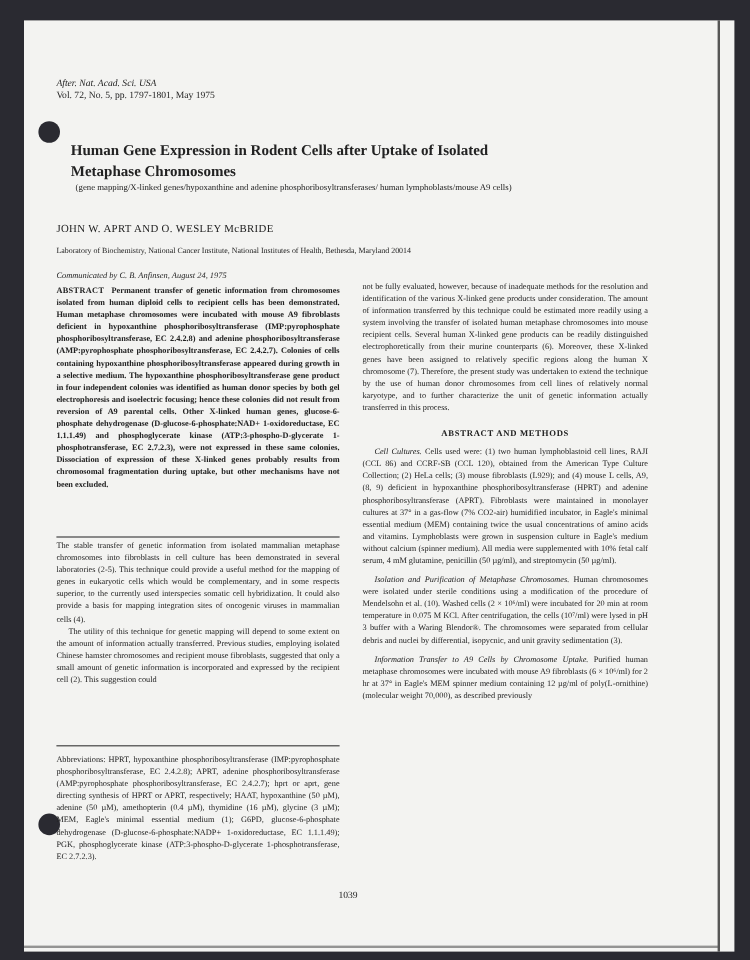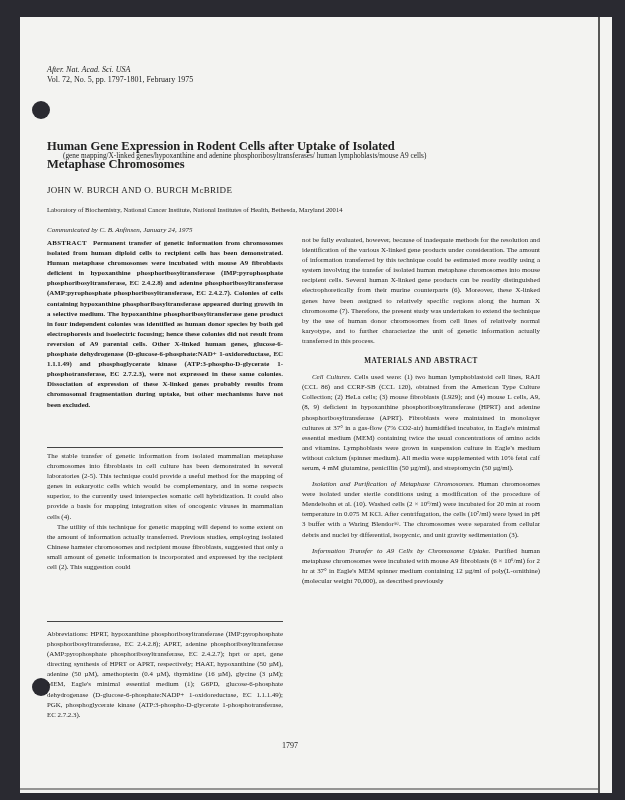--- a/index.html
+++ b/index.html
@@ -25,23 +25,22 @@
   .hole {
     position: absolute; border-radius: 50%; background: #2a2a31;
     width: 18px; height: 18px;
   }
   .hole.top { left: 32px; top: 101px; }
   .hole.bottom { left: 32px; top: 678px; }
   .abs { position: absolute; }
   .journal { left: 47px; top: 65px; font-size: 8px; line-height: 10px; }
   .journal .j1 { font-style: italic; }
   .title {
-    left: 47px; top: 116px; width: 400px; font-size: 12.5px; font-weight: bold;
+    left: 59px; top: 116px; width: 400px; font-size: 12.5px; font-weight: bold;
     line-height: 18px;
-    margin-top: 21px;
   }
   .keywords { left: 63px; top: 151px; width: 380px; font-size: 7.3px; font-weight: normal; line-height: 10px; }
   .authors { left: 47px; top: 185px; font-size: 9px; letter-spacing: 0.3px; }
   .affil { left: 47px; top: 206px; font-size: 6.6px; }
   .communicated { left: 47px; top: 226px; font-size: 7px; font-style: italic; }
   .col {
     position: absolute; font-size: 6.9px; line-height: 10.1px; text-align: justify;
   }
   .col p { margin: 0; }
   .left-col { left: 47px; width: 236px; }
@@ -70,45 +69,45 @@
 <body>
 
 <div class="paper"></div>
 <div class="edge-line"></div>
 <div class="bottom-edge"></div>
 <div class="hole top"></div>
 <div class="hole bottom"></div>
 
 <div class="abs journal">
   <div class="j1">After. Nat. Acad. Sci. USA</div>
-  <div>Vol. 72, No. 5, pp. 1797-1801, February 1975</div>
+  <div>Vol. 72, No. 5, pp. 1797-1801, May 1975</div>
 </div>
 
 <div class="abs title">Human Gene Expression in Rodent Cells after Uptake of Isolated Metaphase Chromosomes</div>
 <div class="abs keywords">(gene mapping/X-linked genes/hypoxanthine and adenine phosphoribosyltransferases/ human lymphoblasts/mouse A9 cells)</div>
-<div class="abs authors">JOHN W. BURCH AND O. BURCH McBRIDE</div>
+<div class="abs authors">JOHN W. APRT AND O. WESLEY McBRIDE</div>
 <div class="abs affil">Laboratory of Biochemistry, National Cancer Institute, National Institutes of Health, Bethesda, Maryland 20014</div>
-<div class="abs communicated">Communicated by C. B. Anfinsen, January 24, 1975</div>
+<div class="abs communicated">Communicated by C. B. Anfinsen, August 24, 1975</div>
 
 <div class="col left-col abstract">
   <p><span class="lead">ABSTRACT</span><span>Permanent transfer of genetic information from chromosomes isolated from human diploid cells to recipient cells has been demonstrated. Human metaphase chromosomes were incubated with mouse A9 fibroblasts deficient in hypoxanthine phosphoribosyltransferase (IMP:pyrophosphate phosphoribosyltransferase, EC 2.4.2.8) and adenine phosphoribosyltransferase (AMP:pyrophosphate phosphoribosyltransferase, EC 2.4.2.7). Colonies of cells containing hypoxanthine phosphoribosyltransferase appeared during growth in a selective medium. The hypoxanthine phosphoribosyltransferase gene product in four independent colonies was identified as human donor species by both gel electrophoresis and isoelectric focusing; hence these colonies did not result from reversion of A9 parental cells. Other X-linked human genes, glucose-6-phosphate dehydrogenase (D-glucose-6-phosphate:NAD+ 1-oxidoreductase, EC 1.1.1.49) and phosphoglycerate kinase (ATP:3-phospho-D-glycerate 1-phosphotransferase, EC 2.7.2.3), were not expressed in these same colonies. Dissociation of expression of these X-linked genes probably results from chromosomal fragmentation during uptake, but other mechanisms have not been excluded.</span></p>
 </div>
 <div class="rule r1"></div>
 
 <div class="col left-col intro">
   <p>The stable transfer of genetic information from isolated mammalian metaphase chromosomes into fibroblasts in cell culture has been demonstrated in several laboratories (2-5). This technique could provide a useful method for the mapping of genes in eukaryotic cells which would be complementary, and in some respects superior, to the currently used interspecies somatic cell hybridization. It could also provide a basis for mapping integration sites of oncogenic viruses in mammalian cells (4).</p>
   <p>The utility of this technique for genetic mapping will depend to some extent on the amount of information actually transferred. Previous studies, employing isolated Chinese hamster chromosomes and recipient mouse fibroblasts, suggested that only a small amount of genetic information is incorporated and expressed by the recipient cell (2). This suggestion could</p>
 </div>
 <div class="rule r2"></div>
 
 <div class="col left-col abbrev">
   <p>Abbreviations: HPRT, hypoxanthine phosphoribosyltransferase (IMP:pyrophosphate phosphoribosyltransferase, EC 2.4.2.8); APRT, adenine phosphoribosyltransferase (AMP:pyrophosphate phosphoribosyltransferase, EC 2.4.2.7); hprt or aprt, gene directing synthesis of HPRT or APRT, respectively; HAAT, hypoxanthine (50 µM), adenine (50 µM), amethopterin (0.4 µM), thymidine (16 µM), glycine (3 µM); MEM, Eagle's minimal essential medium (1); G6PD, glucose-6-phosphate dehydrogenase (D-glucose-6-phosphate:NADP+ 1-oxidoreductase, EC 1.1.1.49); PGK, phosphoglycerate kinase (ATP:3-phospho-D-glycerate 1-phosphotransferase, EC 2.7.2.3).</p>
 </div>
 
 <div class="col right-col rc-text">
   <p>not be fully evaluated, however, because of inadequate methods for the resolution and identification of the various X-linked gene products under consideration. The amount of information transferred by this technique could be estimated more readily using a system involving the transfer of isolated human metaphase chromosomes into mouse recipient cells. Several human X-linked gene products can be readily distinguished electrophoretically from their murine counterparts (6). Moreover, these X-linked genes have been assigned to relatively specific regions along the human X chromosome (7). Therefore, the present study was undertaken to extend the technique by the use of human donor chromosomes from cell lines of relatively normal karyotype, and to further characterize the unit of genetic information actually transferred in this process.</p>
-  <p class="section-head">MATERIALS AND ABSTRACT</p>
+  <p class="section-head">ABSTRACT AND METHODS</p>
   <p class="para"><span class="runin">Cell Cultures.</span> <span>Cells used were: (1) two human lymphoblastoid cell lines, RAJI (CCL 86) and CCRF-SB (CCL 120), obtained from the American Type Culture Collection; (2) HeLa cells; (3) mouse fibroblasts (L929); and (4) mouse L cells, A9, (8, 9) deficient in hypoxanthine phosphoribosyltransferase (HPRT) and adenine phosphoribosyltransferase (APRT). Fibroblasts were maintained in monolayer cultures at 37° in a gas-flow (7% CO2-air) humidified incubator, in Eagle's minimal essential medium (MEM) containing twice the usual concentrations of amino acids and vitamins. Lymphoblasts were grown in suspension culture in Eagle's medium without calcium (spinner medium). All media were supplemented with 10% fetal calf serum, 4 mM glutamine, penicillin (50 µg/ml), and streptomycin (50 µg/ml).</span></p>
   <p class="para gap"><span class="runin">Isolation and Purification of Metaphase Chromosomes.</span> <span>Human chromosomes were isolated under sterile conditions using a modification of the procedure of Mendelsohn et al. (10). Washed cells (2 × 10⁶/ml) were incubated for 20 min at room temperature in 0.075 M KCl. After centrifugation, the cells (10⁷/ml) were lysed in pH 3 buffer with a Waring Blendor®. The chromosomes were separated from cellular debris and nuclei by differential, isopycnic, and unit gravity sedimentation (3).</span></p>
   <p class="para gap"><span class="runin">Information Transfer to A9 Cells by Chromosome Uptake.</span> <span>Purified human metaphase chromosomes were incubated with mouse A9 fibroblasts (6 × 10⁶/ml) for 2 hr at 37° in Eagle's MEM spinner medium containing 12 µg/ml of poly(L-ornithine) (molecular weight 70,000), as described previously</span></p>
 </div>
 
-<div class="abs page-number">1797</div>
+<div class="abs page-number">1039</div>
 
 </body></html>

